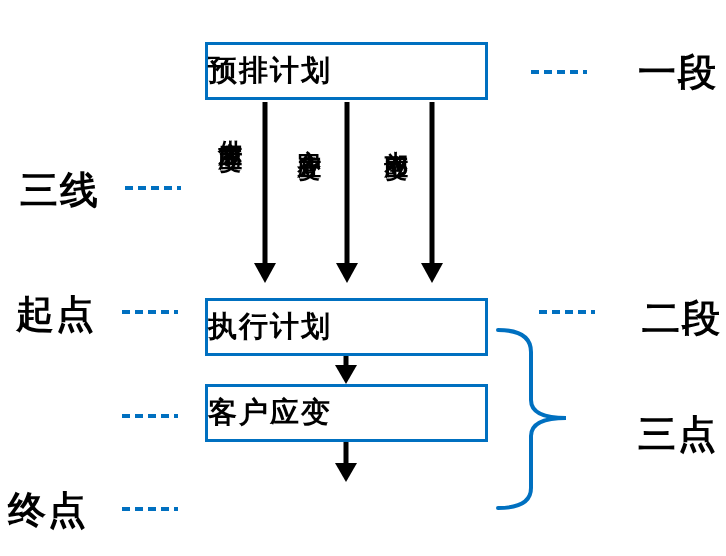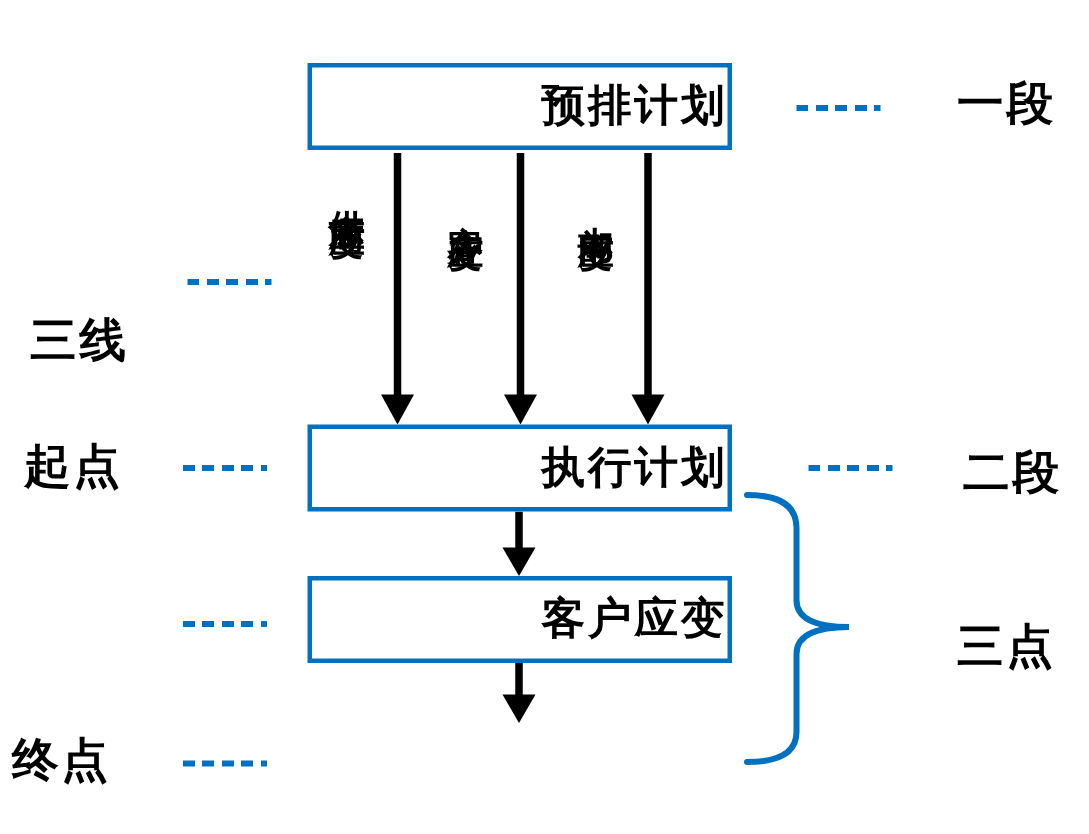--- a/index.html
+++ b/index.html
@@ -4,29 +4,29 @@
 <style>
   html,body { margin:0; padding:0; background:#ffffff; }
   .canvas {
     position:relative; width:726px; height:556px; background:#ffffff;
     font-family:"Liberation Sans","DejaVu Sans",sans-serif; overflow:hidden;
   }
   svg.layer { position:absolute; left:0; top:0; width:726px; height:556px; }
   .box {
     position:absolute; left:205px; width:283px; height:58px;
     border:3px solid #0070C0; background:#ffffff; box-sizing:border-box;
-    display:flex; align-items:center; justify-content:flex-end;
+    display:flex; align-items:center; justify-content:flex-start;
     font-size:29px; font-weight:bold; color:#000000; letter-spacing:2px;
   }
   .dash {
     position:absolute; height:4px; width:56px;
     background:repeating-linear-gradient(90deg,#0070C0 0 8px,transparent 8px 13px);
   }
   .side-label {
-    position:absolute; font-size:31px; font-weight:bold; color:#000000;
+    position:absolute; font-size:38px; font-weight:bold; color:#000000;
     letter-spacing:2px; line-height:1.1; white-space:nowrap;
   }
   .vlabel {
     position:absolute; writing-mode:vertical-rl; text-orientation:upright;
     font-size:24px; font-weight:bold; color:#000000; letter-spacing:2px;
     line-height:1.05;
   }
 </style>
 </head>
 <body>
@@ -57,32 +57,32 @@
       <line x1="346" y1="441" x2="346" y2="467" stroke="#000000" stroke-width="5"></line>
       <polygon points="346,482 335,463 357,463" fill="#000000"></polygon>
     </g>
 
     <path d="M 498 330 Q 531 330 531 352 L 531 400 Q 531 418 566 418 Q 531 418 531 436 L 531 488 Q 531 508 498 508" fill="none" stroke="#0070C0" stroke-width="4" stroke-linecap="round"></path>
   </svg>
 
   <div class="box" style="top:42px;">
     <span>预排计划</span>
   </div>
-  <div class="box" style="top:283px;padding-left:12px;">
+  <div class="box" style="top:298px;">
     <span>执行计划</span>
   </div>
   <div class="box" style="top:384px;">
     <span>客户应变</span>
   </div>
 
   <div class="vlabel" style="left:218px; top:121px;">供应商应变</div>
   <div class="vlabel" style="left:297px; top:131px;">客户应变</div>
   <div class="vlabel" style="left:384px; top:131px;">内部应变</div>
 
-  <div class="side-label" style="left:20px; top:170px;margin-top:40px;">三线</div>
+  <div class="side-label" style="left:20px; top:170px;">三线</div>
   <div class="dash" style="left:125px; top:186px;"></div>
 
   <div class="side-label" style="left:16px; top:294px;font-family:Liberation Serif, serif;">起点</div>
   <div class="dash" style="left:122px; top:310px;"></div>
 
   <div class="dash" style="left:122px; top:414px;"></div>
 
   <div class="side-label" style="left:8px; top:490px;">终点</div>
   <div class="dash" style="left:122px; top:507px;"></div>
 

